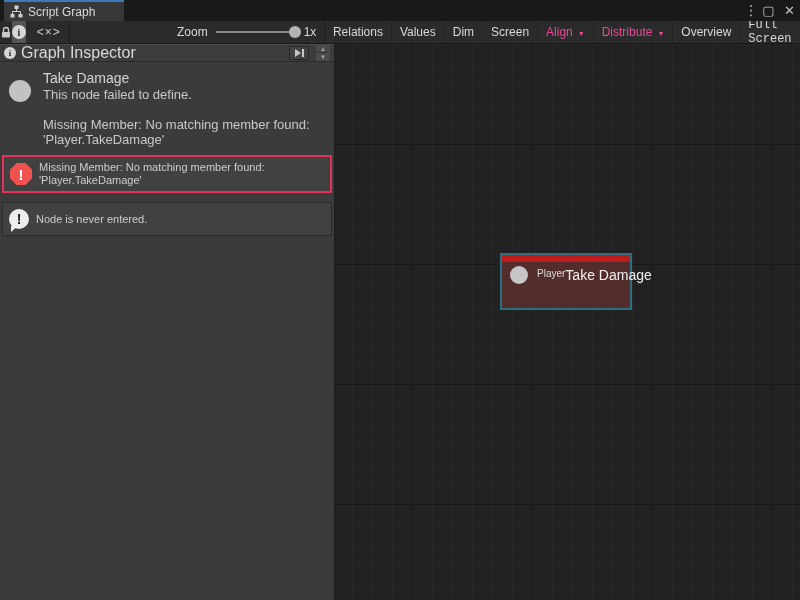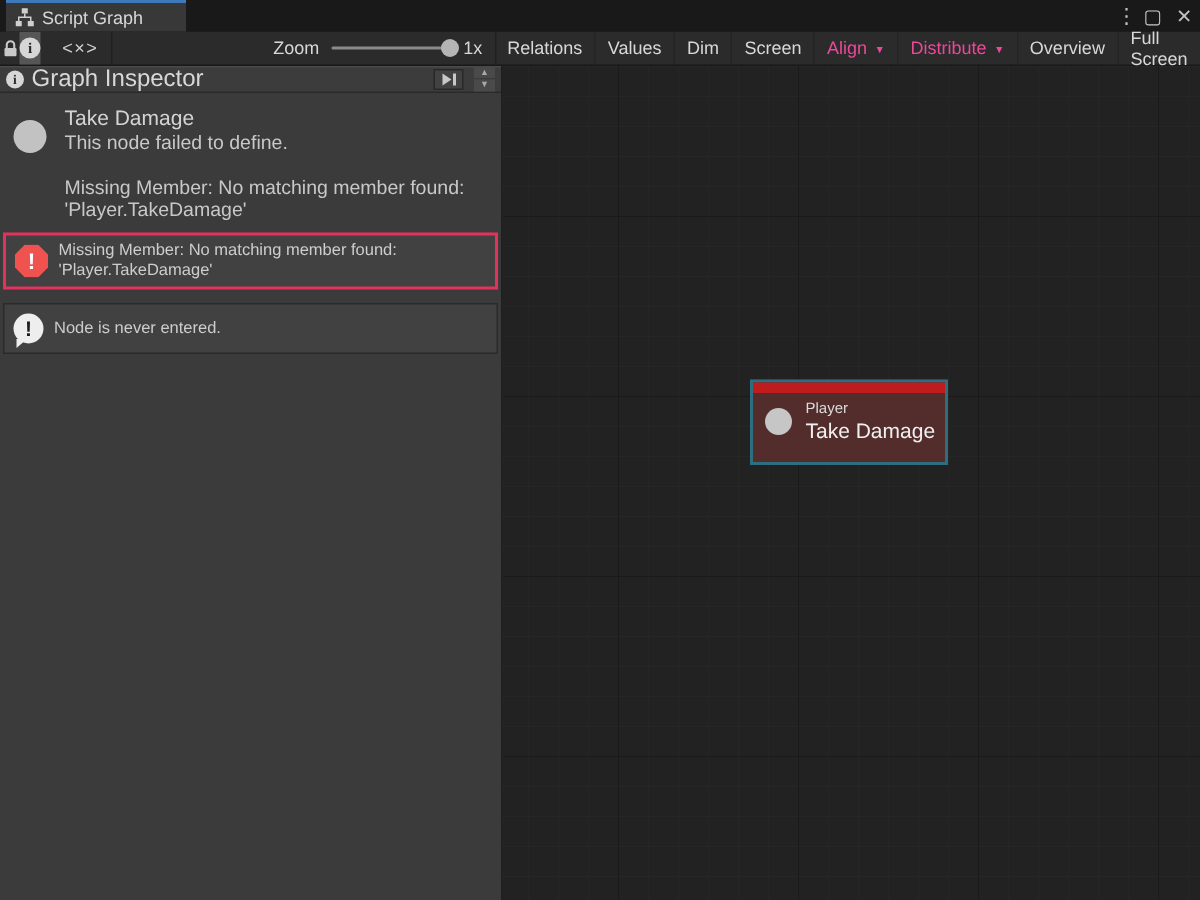--- a/index.html
+++ b/index.html
@@ -74,21 +74,21 @@
       linear-gradient(to right, #262626 1px, transparent 1px),
       linear-gradient(to bottom, #262626 1px, transparent 1px);
     background-size:120px 120px, 120px 120px, 20px 20px, 20px 20px;
     background-position:77px 0, 0 100px, 17px 0, 0 0; }
 
   .unit-node { position:absolute; left:165px; top:209px; width:132px; height:57px;
                border:2px solid #2d6e80; background:#532c2c; }
   .unit-strip { height:7px; background:#bf1d1d; }
   .unit-body { display:flex; align-items:center; gap:9px; padding:4px 6px 0 8px; }
   .unit-dot { width:18px; height:18px; border-radius:50%; background:#c6c6c6; flex:0 0 auto; }
-  .unit-texts { display:flex; flex-direction:column; }
+  .unit-texts { display:flex; }
   .unit-group { color:#dcdcdc; font-size:10px; line-height:13px; }
   .unit-title { color:#f0f0f0; font-size:14px; line-height:17px; white-space:nowrap; }
 
   .icon-info { width:14px; height:14px; border-radius:50%; background:#d6d6d6; color:#2b2b2b;
                font-size:10px; font-weight:bold; display:flex; align-items:center; justify-content:center;
                font-family:"Liberation Serif", serif; }
   .icon-info.small { width:12px; height:12px; font-size:9px; }
   svg { display:block; }
 </style>
 </head>
@@ -168,21 +168,21 @@
         <span>Align</span>
         <span class="dd-arrow">▼</span>
       </div>
       <div class="tb-btn disabled">
         <span>Distribute</span>
         <span class="dd-arrow">▼</span>
       </div>
       <div class="tb-btn">
           <span>Overview</span>
         </div>
-      <div class="tb-btn" style="border-right:none;">
+      <div class="tb-btn" style="border-right:none;font-family:Liberation Mono, monospace;">
           <span>Full Screen</span>
         </div>
     </div>
   </div>
 
   <div class="main">
 
     <div class="inspector">
       <div class="insp-header">
         <span class="icon-info small">i</span>

